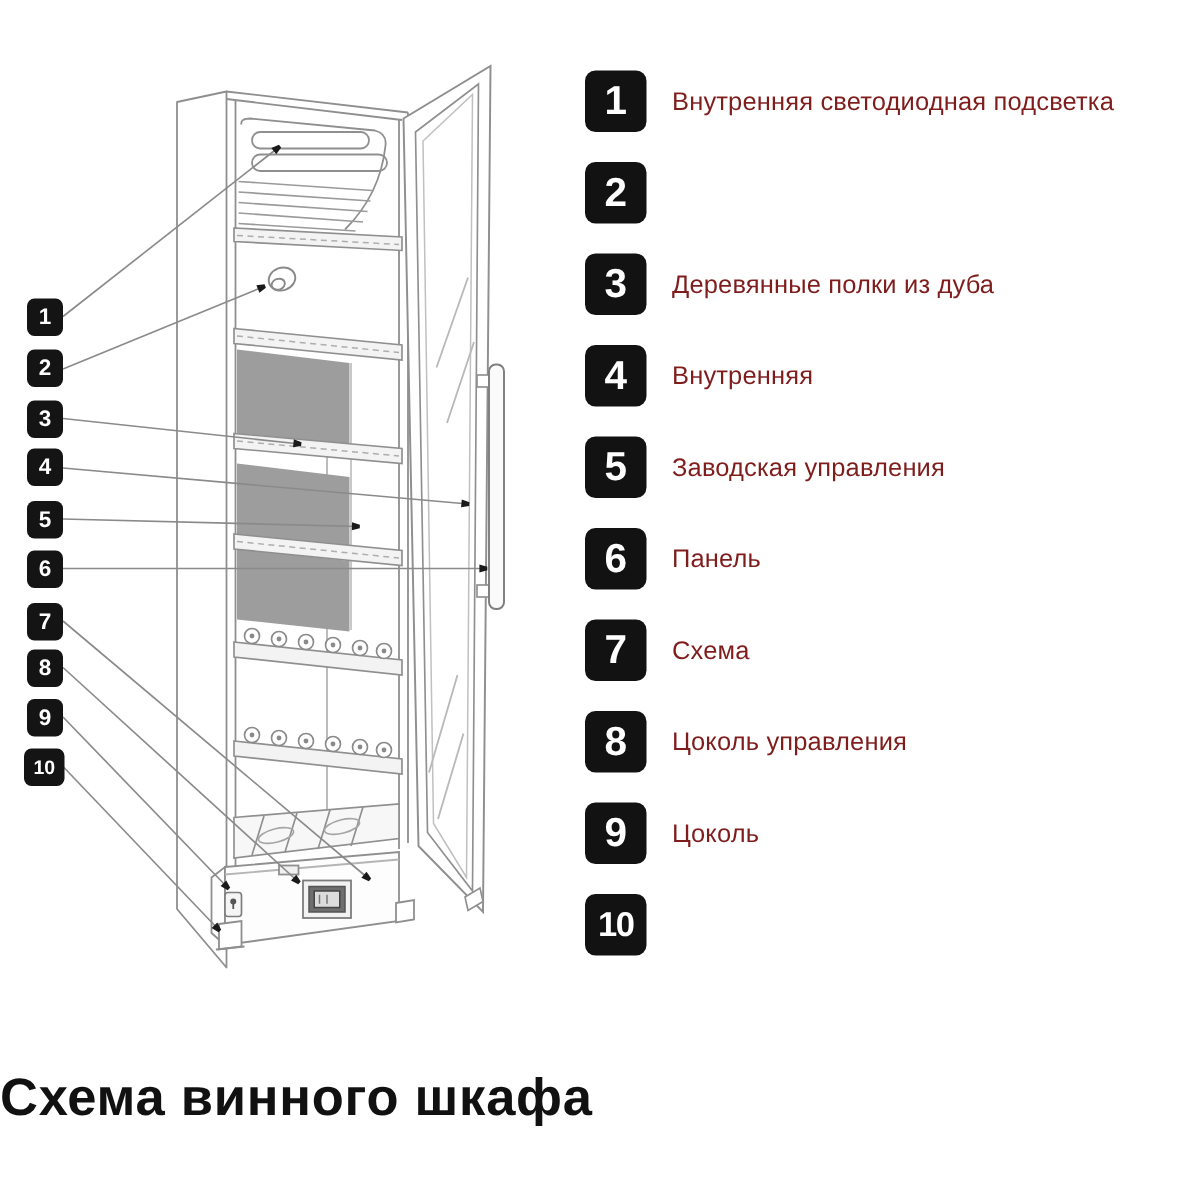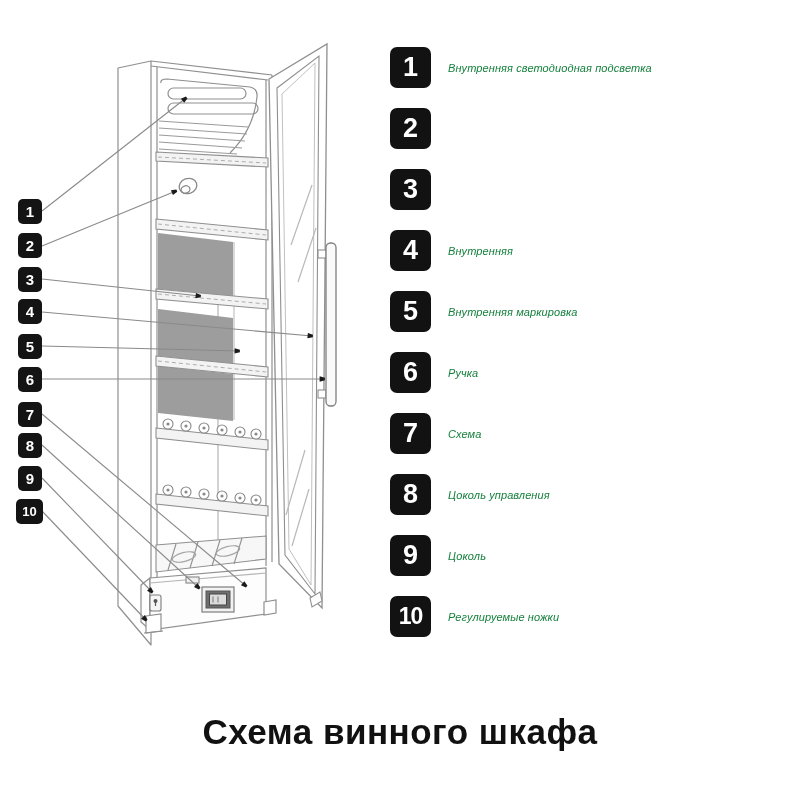--- a/index.html
+++ b/index.html
@@ -17,26 +17,26 @@
   .callout-badge.wide{width:27px;left:16px;font-size:13px;}
   
   .legend{position:absolute;left:390px;top:47px;z-index:3;}
   .legend-row{display:flex;align-items:center;height:41px;margin-bottom:20px;}
   .legend-badge{
     flex:0 0 41px;width:41px;height:41px;background:#121212;border-radius:7px;
     color:#fff;font-weight:700;font-size:27px;line-height:41px;text-align:center;
   }
   .legend-badge.wide{font-size:23px;letter-spacing:-1px;}
   .legend-label{
-    margin-left:17px;font-size:11px;color:#15803d;white-space:nowrap;letter-spacing:0.1px;font-style:italic;
+    margin-left:17px;font-size:17px;color:#7f1d1d;white-space:nowrap;letter-spacing:0.1px;
   }
   
   .page-title{
     position:absolute;left:0;top:712px;width:800px;box-sizing:border-box;
-    text-align:center;font-size:35px;font-weight:700;color:#111;letter-spacing:0.5px;
+    font-size:35px;font-weight:700;color:#111;letter-spacing:0.5px;
   }
 </style>
 </head>
 <body>
 
 <div class="canvas">
 
   <svg class="diagram-svg" width="800" height="800" viewBox="0 0 800 800">
     <defs>
       <marker id="arrow-sq" markerWidth="6" markerHeight="6" refX="4.6" refY="3" orient="auto">
@@ -220,46 +220,46 @@
   <div class="legend">
     <div class="legend-row">
       <div class="legend-badge">1</div>
       <div class="legend-label">Внутренняя светодиодная подсветка</div>
     </div>
     <div class="legend-row">
       <div class="legend-badge">2</div>
     </div>
     <div class="legend-row">
       <div class="legend-badge">3</div>
+      <div class="legend-label">Деревянные полки из дуба</div>
     </div>
     <div class="legend-row">
       <div class="legend-badge">4</div>
       <div class="legend-label">Внутренняя</div>
     </div>
     <div class="legend-row">
       <div class="legend-badge">5</div>
-      <div class="legend-label">Внутренняя маркировка</div>
+      <div class="legend-label">Заводская управления</div>
     </div>
     <div class="legend-row">
       <div class="legend-badge">6</div>
-      <div class="legend-label">Ручка</div>
+      <div class="legend-label">Панель</div>
     </div>
     <div class="legend-row">
       <div class="legend-badge">7</div>
       <div class="legend-label">Схема</div>
     </div>
     <div class="legend-row">
       <div class="legend-badge">8</div>
       <div class="legend-label">Цоколь управления</div>
     </div>
     <div class="legend-row">
       <div class="legend-badge">9</div>
       <div class="legend-label">Цоколь</div>
     </div>
     <div class="legend-row">
       <div class="legend-badge wide">10</div>
-      <div class="legend-label">Регулируемые ножки</div>
     </div>
   </div>
 
   <div class="page-title">Схема винного шкафа</div>
 
 </div>
 
 </body></html>

